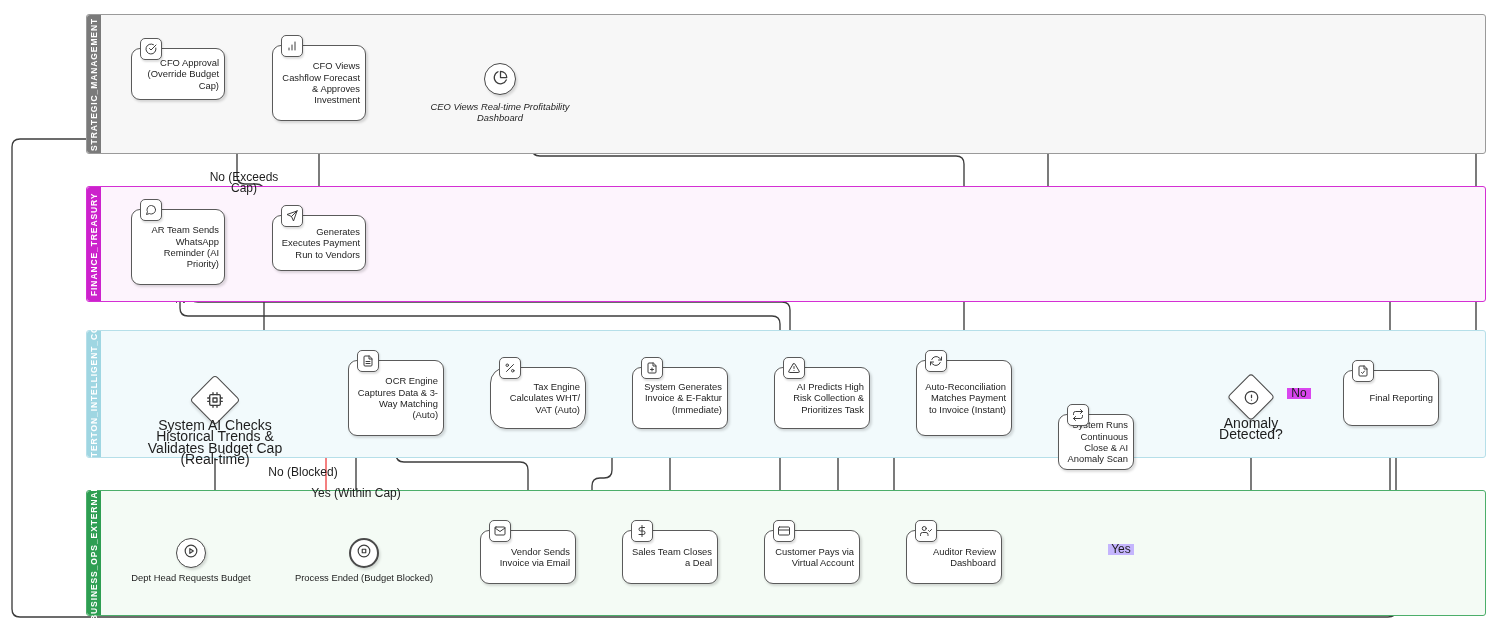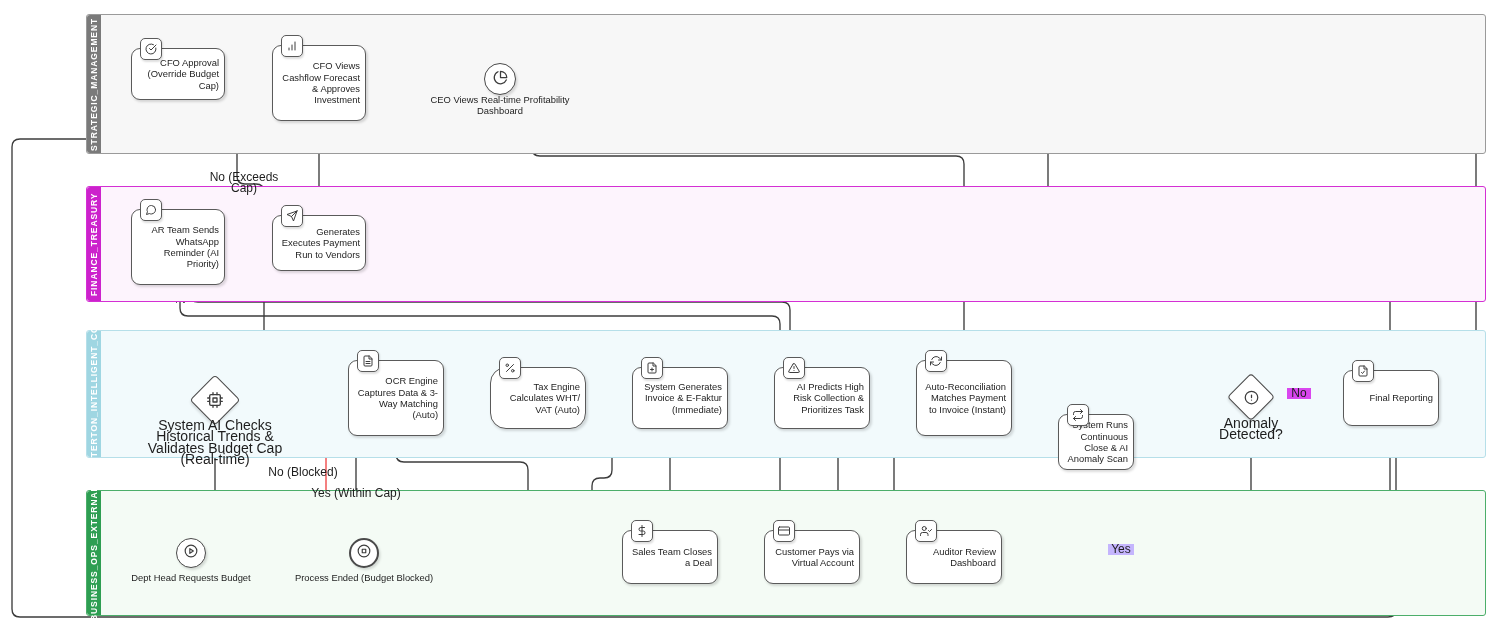--- a/index.html
+++ b/index.html
@@ -158,21 +158,21 @@
   </div>
 
   <div class="event" style="left:484px;top:63px;width:32px;height:32px;">
     <span>
       <svg width="15" height="15" viewBox="0 0 24 24" fill="none" stroke="#3d3d3d" stroke-width="2" stroke-linecap="round" stroke-linejoin="round">
           <path d="M21.21 15.89A10 10 0 1 1 8 2.83"></path>
           <path d="M22 12A10 10 0 0 0 12 2v10z"></path>
         </svg>
     </span>
   </div>
-  <div class="ev-cap" style="left:424px;top:94px;width:152px;">CEO Views Real-time Profitability Dashboard</div>
+  <div class="ev-cap" style="left:424px;top:101px;width:152px;font-style:italic;">CEO Views Real-time Profitability Dashboard</div>
 
   <div class="node" style="left:131px;top:209px;width:94px;height:76px;">
     <div class="badge">
       <svg width="12" height="12" viewBox="0 0 24 24" fill="none" stroke="#3d3d3d" stroke-width="2" stroke-linecap="round" stroke-linejoin="round">
           <path d="M21 11.5a8.38 8.38 0 0 1-.9 3.8 8.5 8.5 0 0 1-7.6 4.7 8.38 8.38 0 0 1-3.8-.9L3 21l1.9-5.7a8.38 8.38 0 0 1-.9-3.8 8.5 8.5 0 0 1 4.7-7.6 8.38 8.38 0 0 1 3.8-.9h.5a8.48 8.48 0 0 1 8 8v.5z"></path>
         </svg>
     </div>
     <div class="lbl">AR Team Sends WhatsApp Reminder (AI Priority)</div>
   </div>
 
@@ -306,20 +306,29 @@
   <div class="event" style="left:349px;top:538px;width:30px;height:30px;border-width:2px;">
     <span>
       <svg width="14" height="14" viewBox="0 0 24 24" fill="none" stroke="#3d3d3d" stroke-width="2" stroke-linecap="round" stroke-linejoin="round">
           <circle cx="12" cy="12" r="10"></circle>
           <rect x="9" y="9" width="6" height="6"></rect>
         </svg>
     </span>
   </div>
   <div class="ev-cap" style="left:279px;top:572px;width:170px;">Process Ended (Budget Blocked)</div>
 
+  <div class="node" style="left:480px;top:530px;width:96px;height:54px;">
+    <div class="badge">
+      <svg width="12" height="12" viewBox="0 0 24 24" fill="none" stroke="#3d3d3d" stroke-width="2" stroke-linecap="round" stroke-linejoin="round">
+          <path d="M4 4h16c1.1 0 2 .9 2 2v12c0 1.1-.9 2-2 2H4c-1.1 0-2-.9-2-2V6c0-1.1.9-2 2-2z"></path>
+          <polyline points="22,6 12,13 2,6"></polyline>
+        </svg>
+    </div>
+    <div class="lbl">Vendor Sends Invoice via Email</div>
+  </div>
 
   <div class="node" style="left:622px;top:530px;width:96px;height:54px;">
     <div class="badge">
       <svg width="12" height="12" viewBox="0 0 24 24" fill="none" stroke="#3d3d3d" stroke-width="2" stroke-linecap="round" stroke-linejoin="round">
           <line x1="12" y1="1" x2="12" y2="23"></line>
           <path d="M17 5H9.5a3.5 3.5 0 0 0 0 7h5a3.5 3.5 0 0 1 0 7H6"></path>
         </svg>
     </div>
     <div class="lbl">Sales Team Closes a Deal</div>
   </div>

